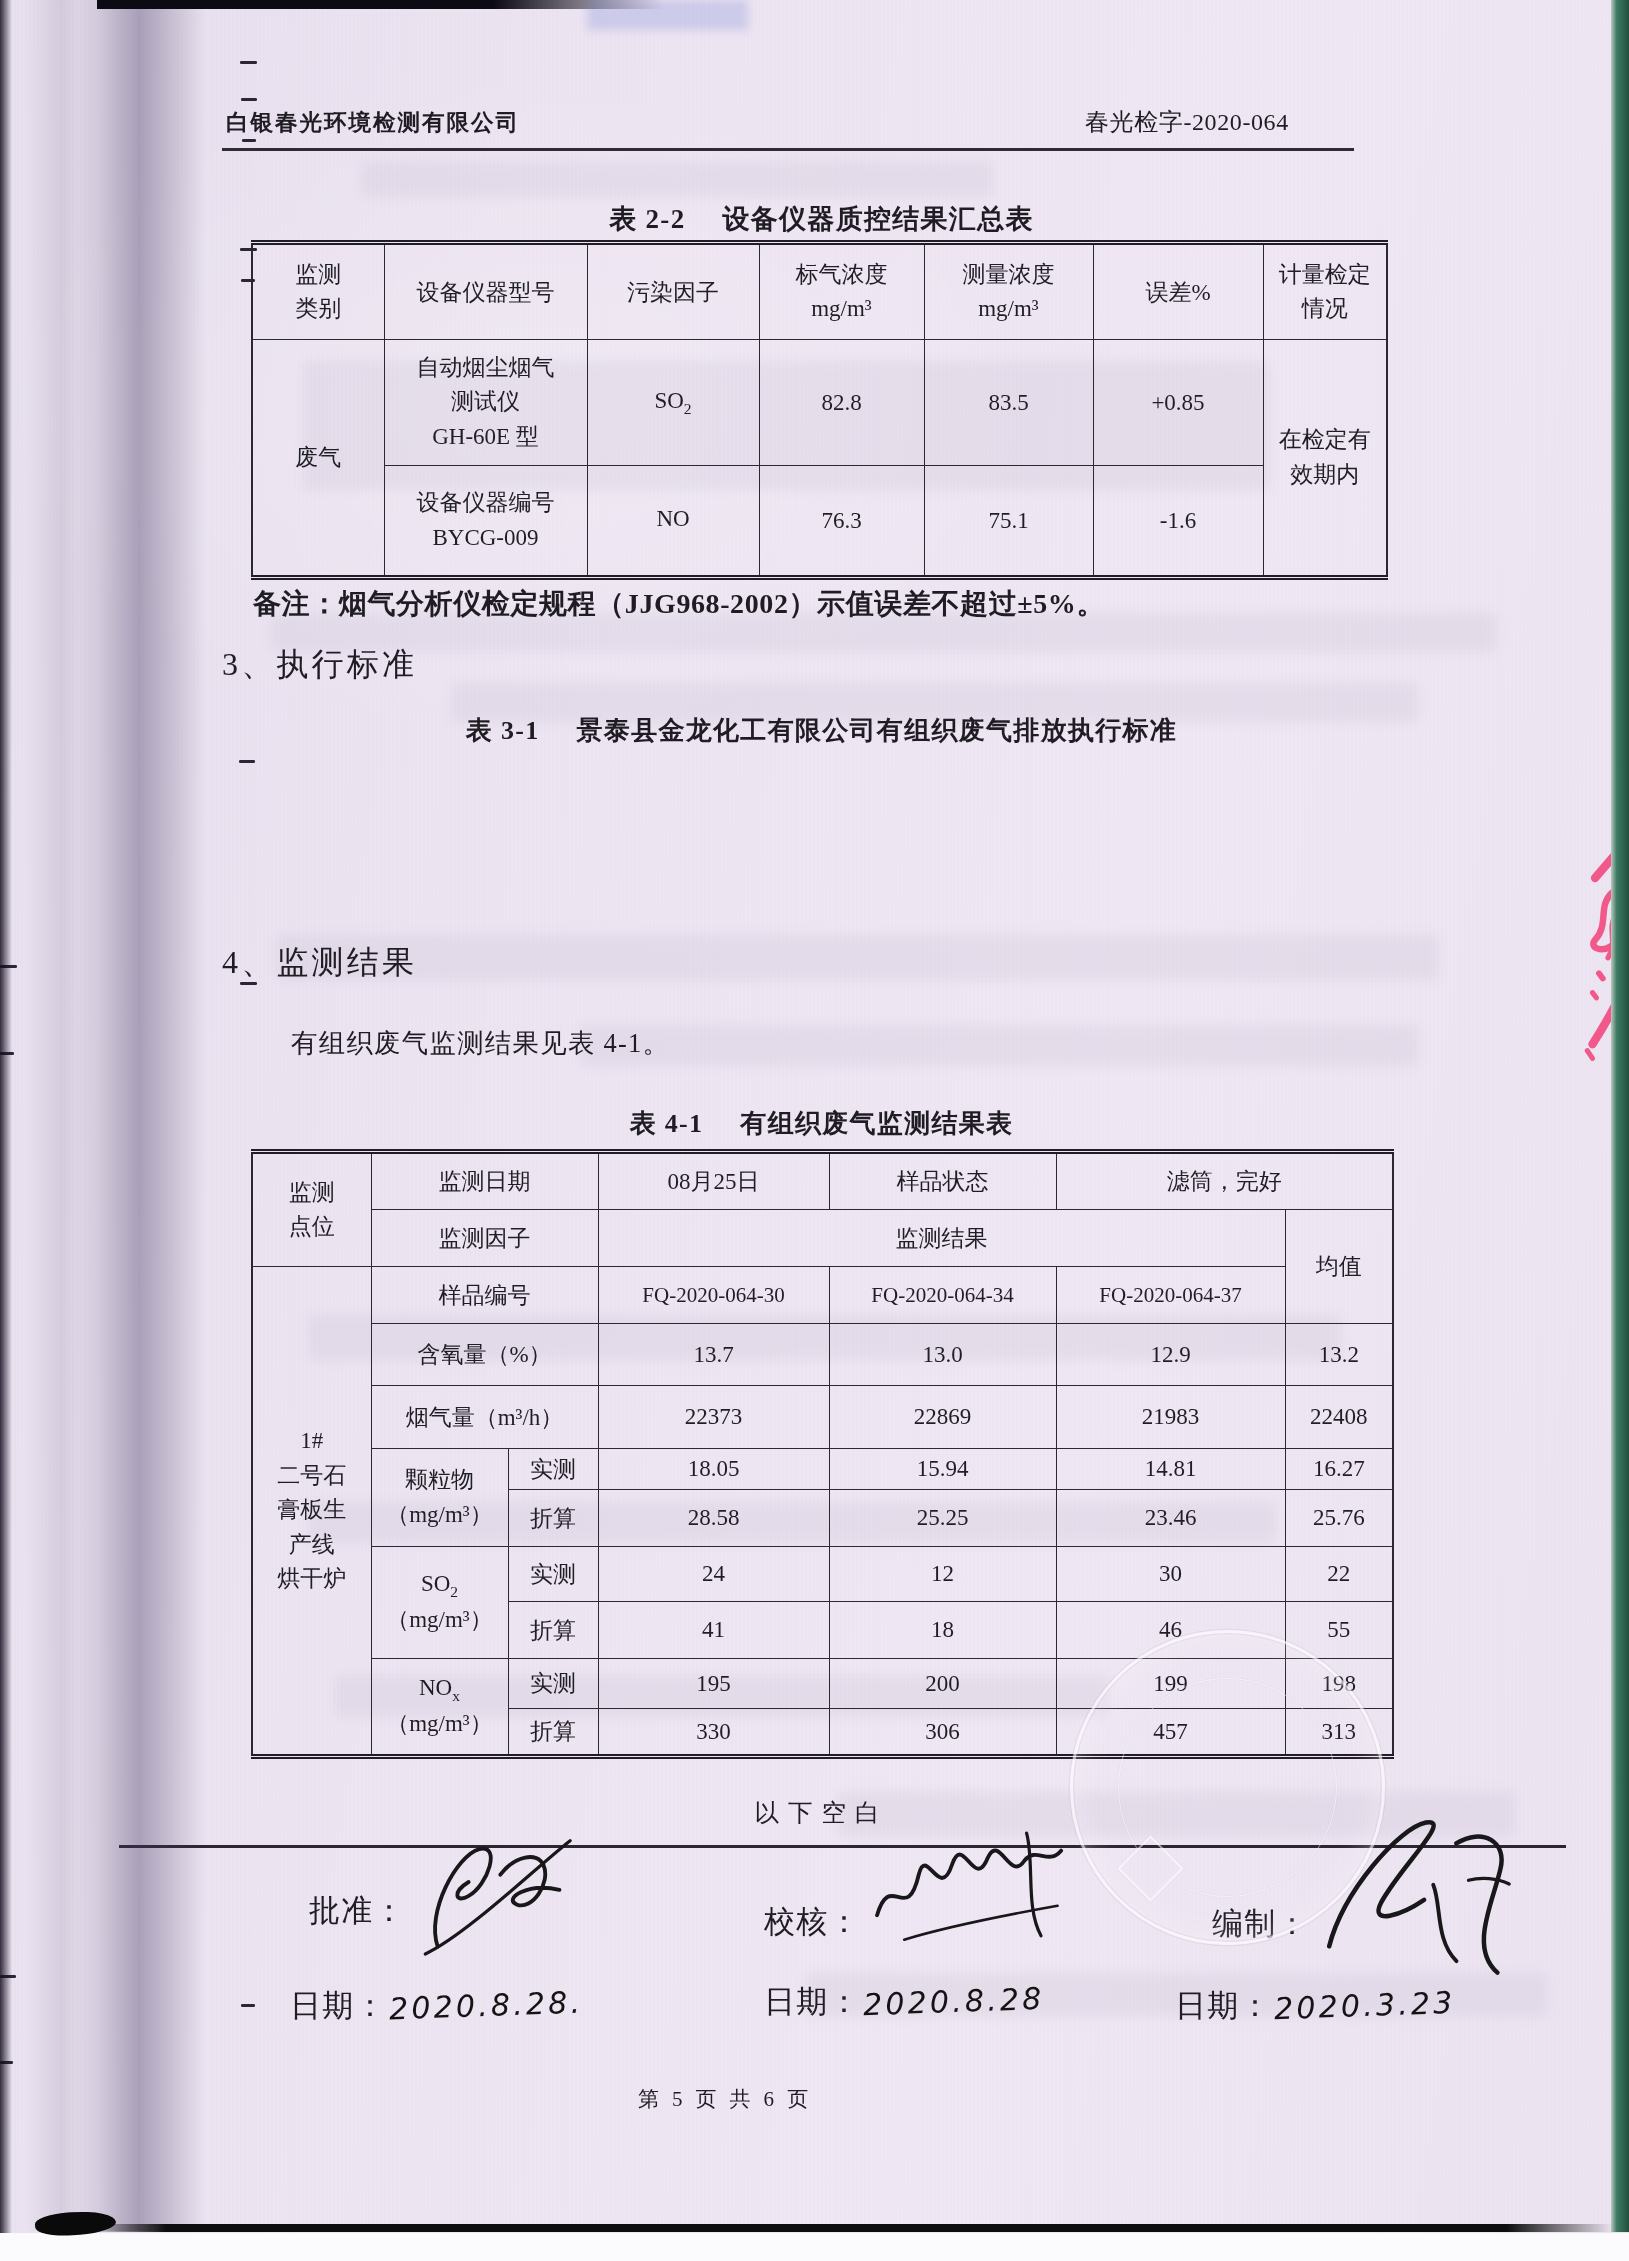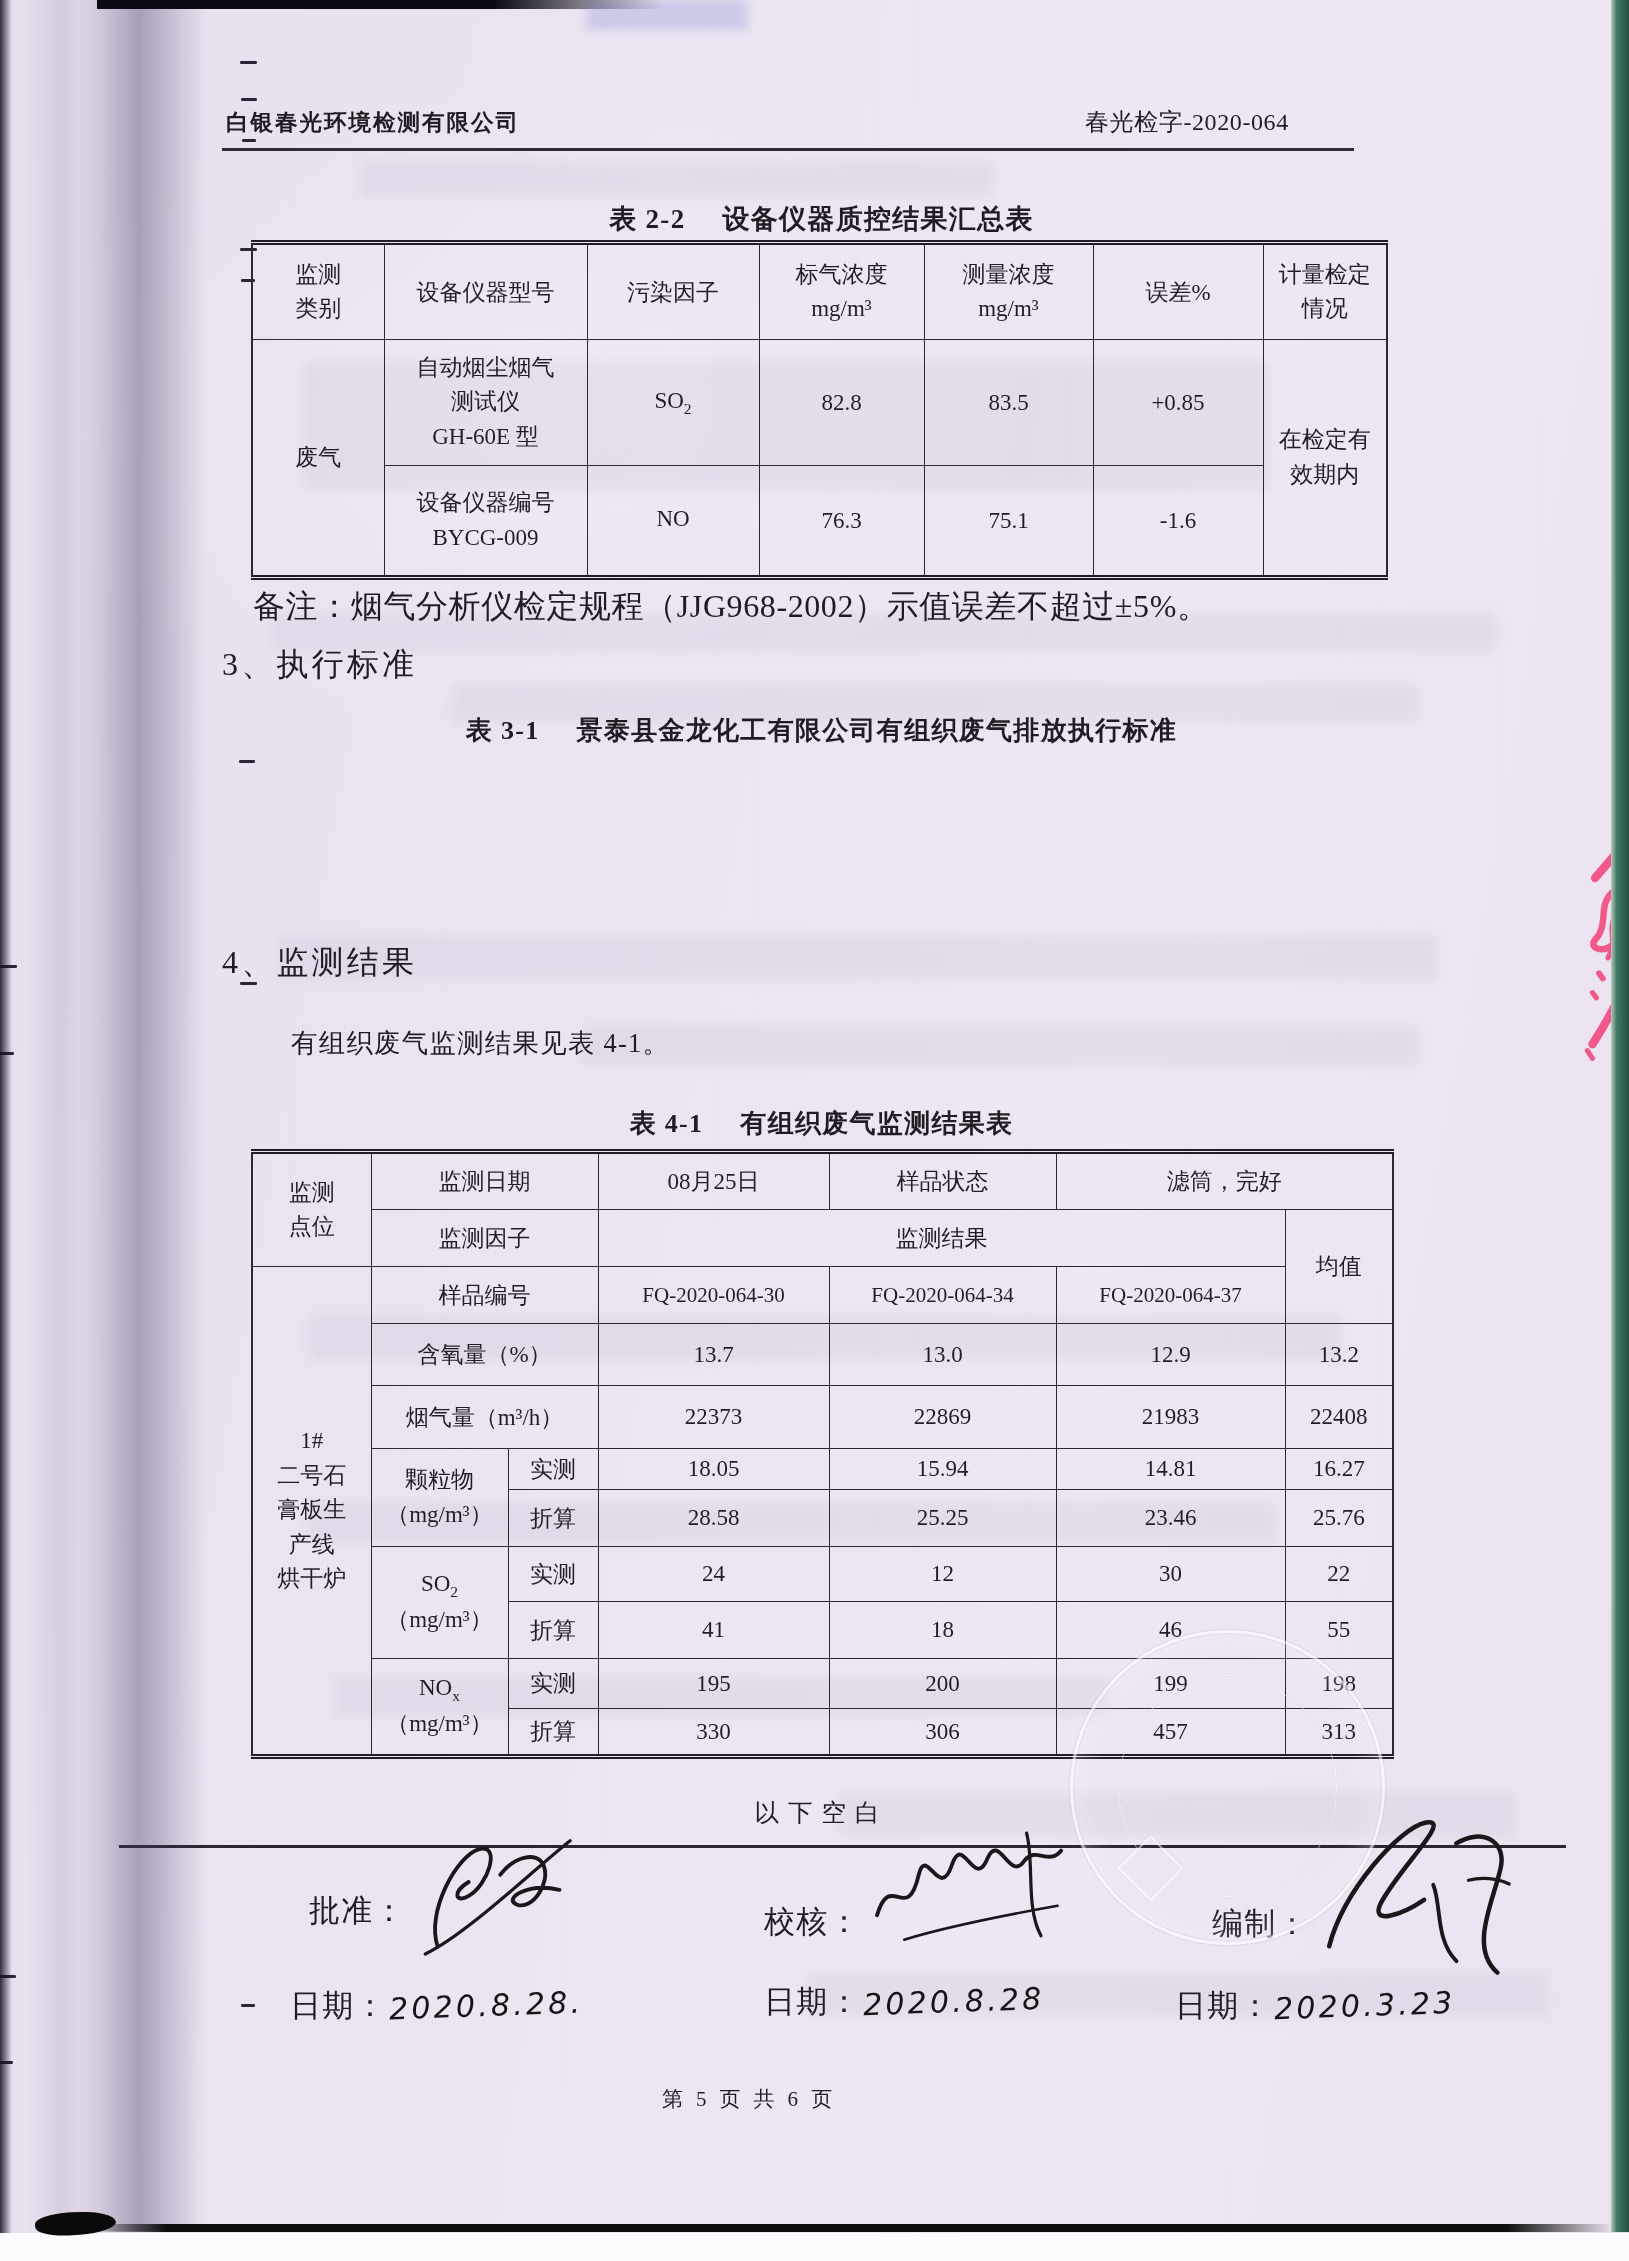--- a/index.html
+++ b/index.html
@@ -40,24 +40,24 @@
     box-shadow:0 0 0 0.6px rgba(167,150,190,.2);transform:rotate(45deg);opacity:.8;}
   
   .hdr-company{left:226px;top:107px;font-size:22.6px;font-weight:600;letter-spacing:1.9px;}
   .hdr-doc{left:1085px;top:106px;font-size:24px;font-weight:500;letter-spacing:0.6px;}
   .hdr-rule{left:222px;top:148px;width:1132px;height:3.2px;background:#2f2b33;}
   
   .t-title{left:251px;width:1141px;text-align:center;font-weight:bold;font-size:27px;letter-spacing:1.3px;}
   .t-label{margin-right:37px;}
   .sec-heading{left:222px;font-size:32px;letter-spacing:3.2px;}
   .para{left:291px;font-size:26.4px;letter-spacing:1.3px;}
-  .remark{left:253px;font-size:32px;font-weight:normal;letter-spacing:0.6px;}
+  .remark{left:253px;font-size:28px;font-weight:bold;letter-spacing:0.6px;}
   .blank-note{left:251px;top:1796px;width:1141px;text-align:center;font-size:24.5px;letter-spacing:9px;}
   .divider{left:119px;top:1845px;width:1447px;height:3.2px;background:#2a2730;}
-  .footer{left:0;top:2085px;width:1450px;text-align:center;font-size:21px;letter-spacing:3.9px;margin-left:24px;}
+  .footer{left:0;top:2085px;width:1450px;text-align:center;font-size:21px;letter-spacing:3.9px;}
   
   table{border-collapse:collapse;table-layout:fixed;font-size:23px;color:#201e25;}
   td{border:1.9px solid #2b2830;text-align:center;vertical-align:middle;padding:0 3.9px;}
   table.doc{border-left:2.6px solid #2b2830;border-right:2.6px solid #2b2830;
             border-top:5.8px double #201d26;border-bottom:5.8px double #201d26;}
   .ln{display:block;line-height:1.5;}
   .sid{font-size:21px;letter-spacing:0;}
   sub{font-size:15.5px;}
   
   .sig-label{font-size:31px;letter-spacing:1.3px;}

